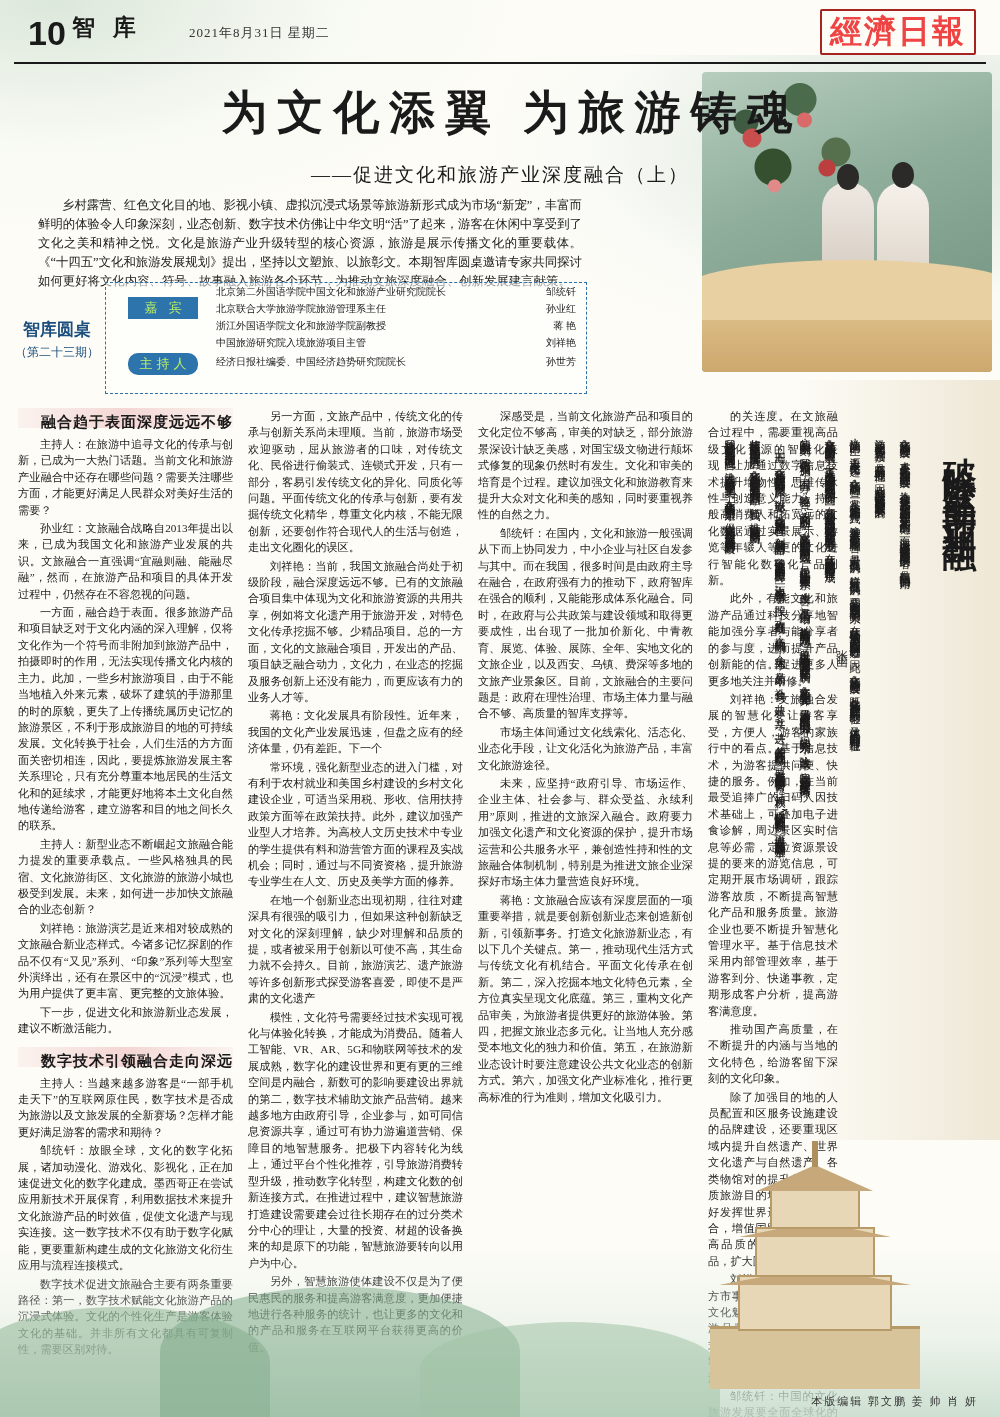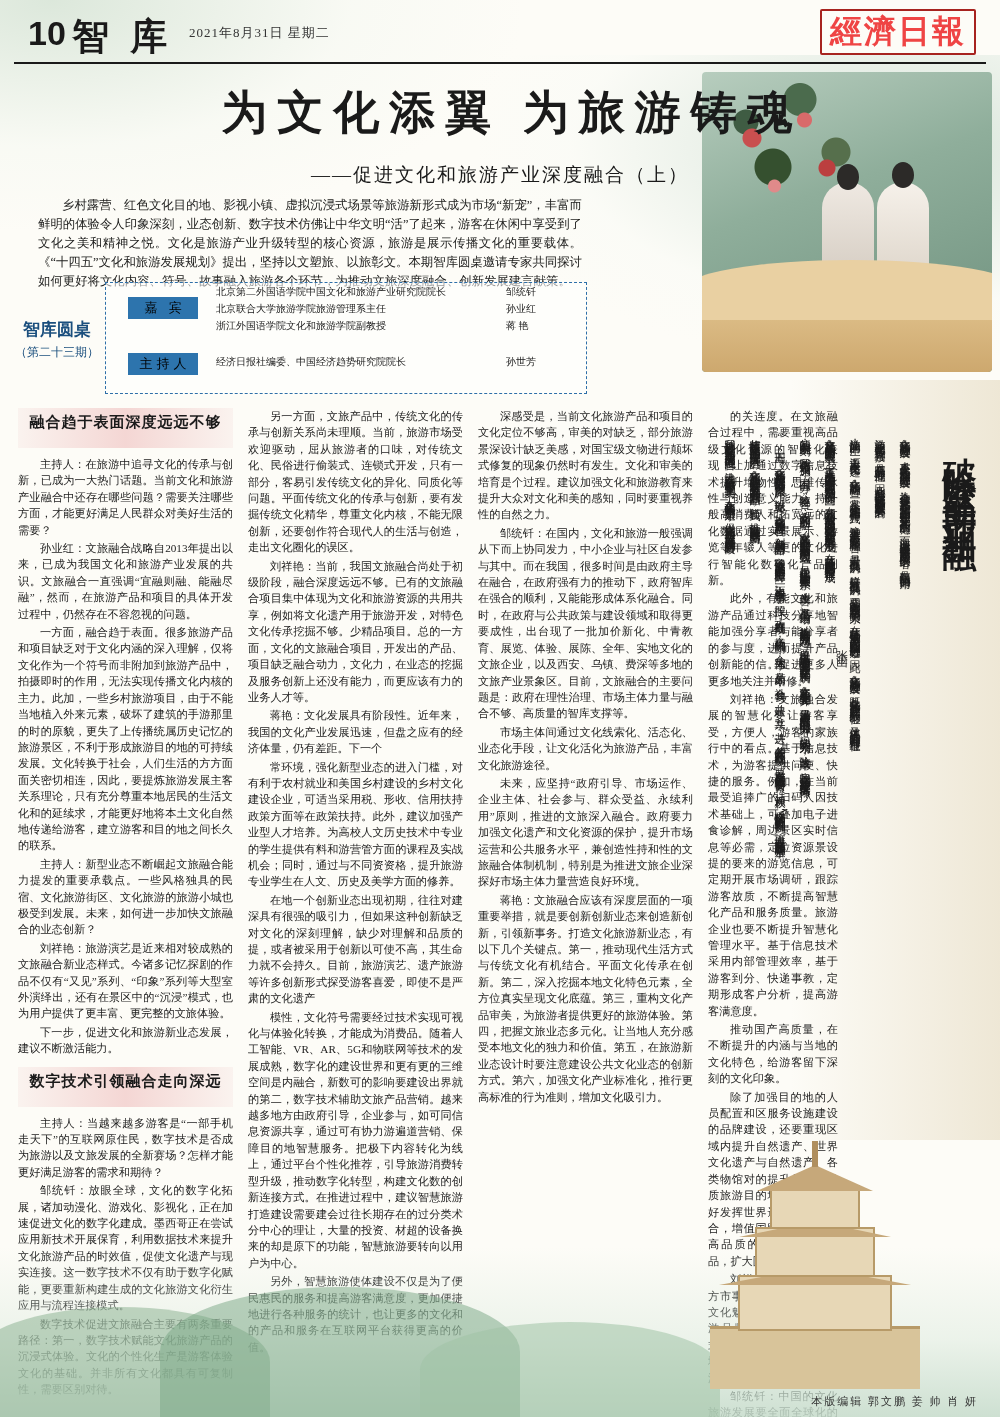--- a/index.html
+++ b/index.html
@@ -31,21 +31,21 @@
   }
   .wash-mid-right{
     position:absolute;right:0;top:380px;width:300px;height:760px;
     background:linear-gradient(to left, rgba(226,214,186,.55), rgba(255,255,255,0) 70%);
     pointer-events:none;
   }
 
   
   .masthead{position:relative;height:62px;border-bottom:2px solid #1a1a1a;margin:0 14px;}
   .page-num{position:absolute;left:14px;top:14px;font-size:34px;font-weight:bold;font-family:"Liberation Sans",sans-serif;}
-  .section-name{position:absolute;left:58px;top:12px;font-size:37px;font-weight:bold;letter-spacing:6px;}
+  .section-name{position:absolute;left:58px;top:12px;font-size:23px;font-weight:bold;letter-spacing:6px;}
   .issue-date{position:absolute;left:175px;top:24px;font-size:13px;letter-spacing:1px;color:#333;}
   .paper-name{position:absolute;right:10px;top:10px;font-size:32px;font-weight:bold;letter-spacing:2px;
      color:#ef4444;font-family:"Liberation Serif",serif;}
   .paper-name .pn-box{border:2px solid #a7231f;padding:2px 8px 4px;border-radius:2px;}
 
   
   .headline-zone{position:relative;margin-top:18px;height:120px;}
   h1.headline{
     text-align:center;font-size:46px;letter-spacing:10px;margin:0;
     font-weight:bold;font-family:"Liberation Serif",serif;
@@ -87,41 +87,41 @@
   }
   .intro p{margin:0 0 4px 16px;}
 
   
   .roundtable{
     position:absolute;left:105px;top:282px;width:480px;height:110px;
     border:1px dashed #2e6fa8;background:rgba(255,255,255,.55);
   }
   .rt-title{position:absolute;left:-95px;top:36px;width:92px;text-align:center;font-size:17px;font-weight:bold;color:#1b4f7e;line-height:22px;}
   .rt-title small{display:block;font-size:12px;font-weight:normal;}
-  .rt-tag{position:absolute;left:22px;width:70px;height:22px;background:#2d74ad;color:#000000;font-size:13px;
+  .rt-tag{position:absolute;left:22px;width:70px;height:22px;background:#2d74ad;color:#bef264;font-size:13px;
      text-align:center;line-height:22px;letter-spacing:4px;text-indent:4px;}
   .rt-tag.guest{top:14px;}
-  .rt-tag.host{top:70px;}
+  .rt-tag.host{top:70px;border-radius:10px;}
   .rt-rows{position:absolute;left:110px;top:0;width:360px;font-size:10px;line-height:17px;}
   .rt-row{display:flex;justify-content:space-between;}
   .rt-row .org{white-space:nowrap;}
-  .rt-row .who{width:70px;}
+  .rt-row .who{width:70px;text-align:right;}
   .rt-host{position:absolute;left:110px;top:70px;width:360px;font-size:10px;line-height:17px;}
 
   
   .body-area{position:absolute;left:18px;top:408px;width:964px;height:960px;}
   .col{position:absolute;top:0;font-size:11.2px;line-height:16.4px;text-align:justify;color:#1c1c1c;}
   .col p{margin:0 0 2px 0;text-indent:22px;}
   .col1{left:0;width:215px;}
   .col2{left:230px;width:215px;}
   .col3{left:460px;width:215px;}
   .col4{left:690px;width:130px;}
 
   .sec-head{
-    margin:10px 0 8px;height:40px;line-height:28px;text-align:center;
+    margin:10px 0 8px;height:20px;line-height:28px;text-align:right;
     font-size:15px;font-weight:bold;letter-spacing:1px;
     background:linear-gradient(90deg,rgba(242,215,214,.25),rgba(242,205,203,.8),rgba(242,215,214,.25));
     color:#1a1a1a;
   }
   .sec-head.first{margin-top:0;}
 
   
   .vtitle{
     position:absolute;right:18px;top:430px;width:62px;
     writing-mode:vertical-rl;text-orientation:upright;
@@ -214,20 +214,24 @@
         <span class="org">北京第二外国语学院中国文化和旅游产业研究院院长</span>
         <span class="who">邹统钎</span>
       </div>
       <div class="rt-row">
         <span class="org">北京联合大学旅游学院旅游管理系主任</span>
         <span class="who">孙业红</span>
       </div>
       <div class="rt-row">
         <span class="org">浙江外国语学院文化和旅游学院副教授</span>
         <span class="who">蒋  艳</span>
+      </div>
+      <div class="rt-row">
+        <span class="org">中国旅游研究院入境旅游项目主管</span>
+        <span class="who">刘祥艳</span>
       </div>
     </div>
     <div class="rt-host">
       <div class="rt-row">
         <span class="org">经济日报社编委、中国经济趋势研究院院长</span>
         <span class="who">孙世芳</span>
       </div>
     </div>
   </div>
 

